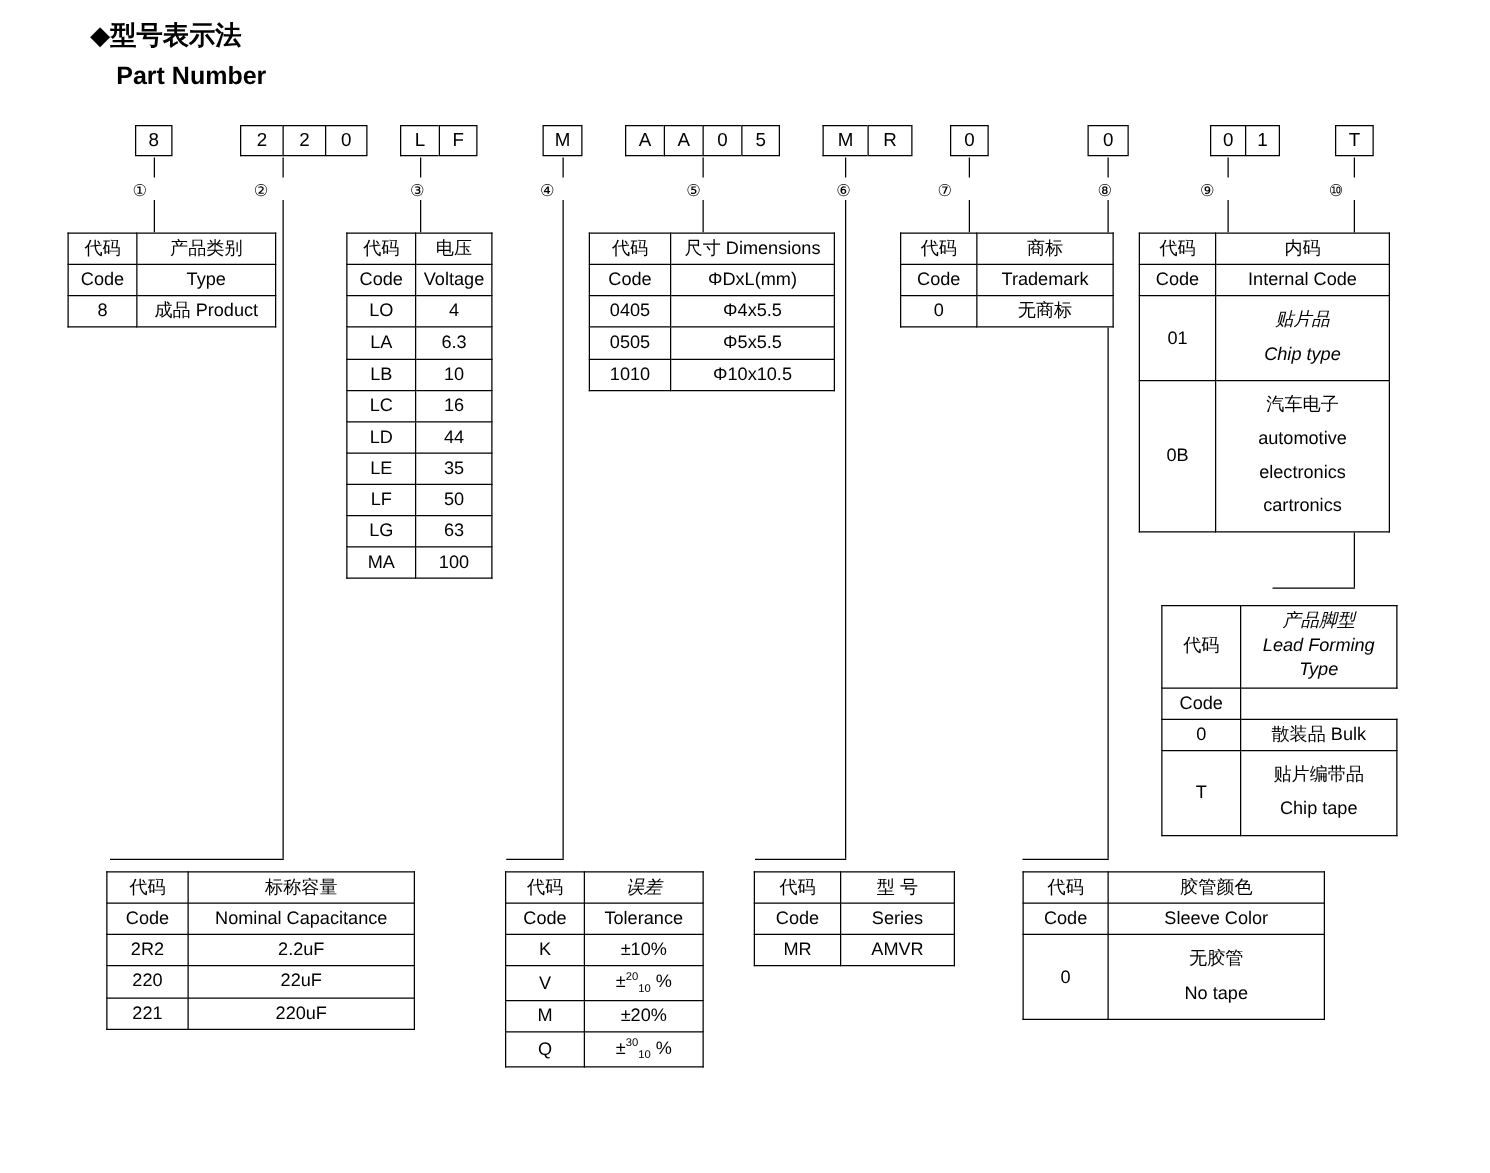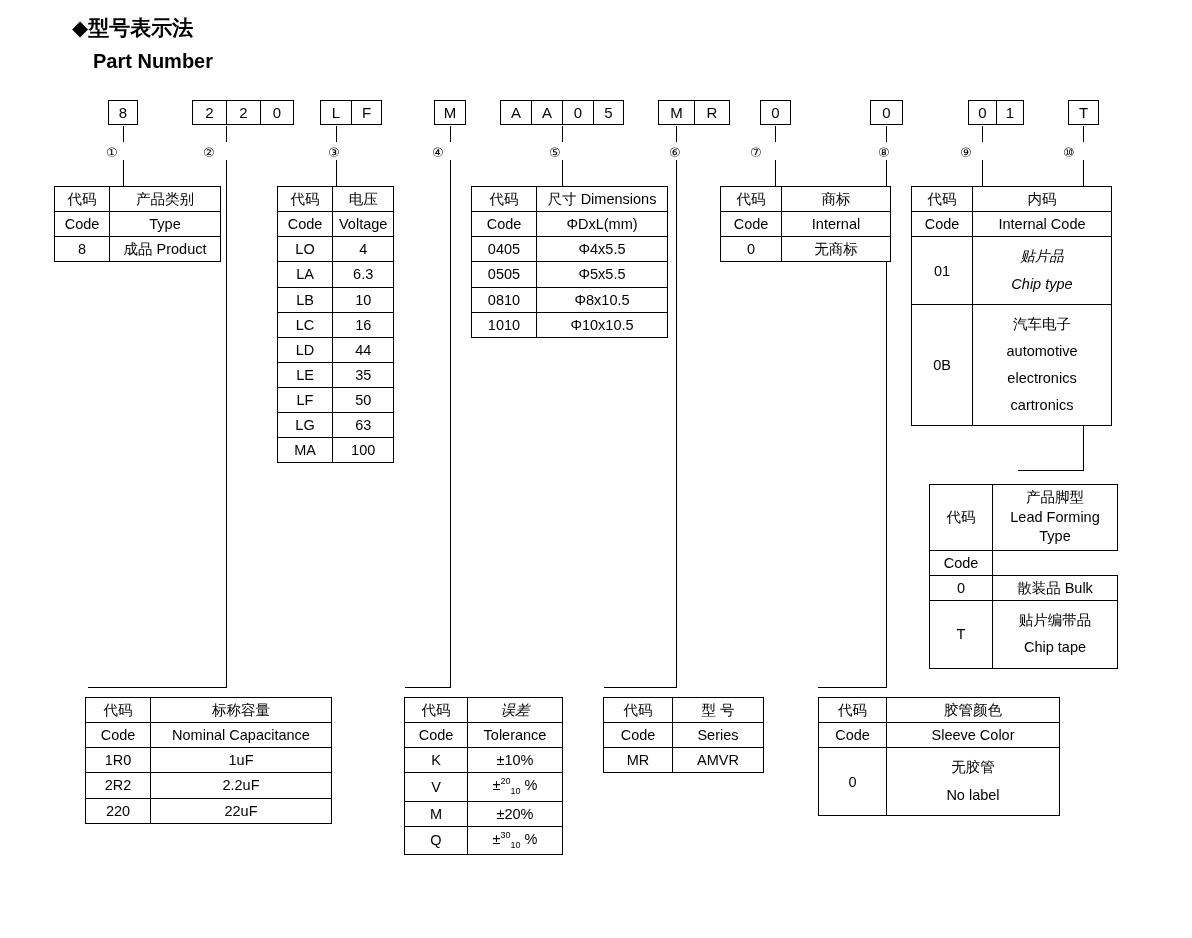--- a/index.html
+++ b/index.html
@@ -206,39 +206,35 @@
   </tr>
   <tr>
         <td>0405</td>
         <td>Φ4x5.5</td>
       </tr>
   <tr>
         <td>0505</td>
         <td>Φ5x5.5</td>
       </tr>
   <tr>
-        <td>0810</td>
-        <td>Φ8x10.5</td>
-      </tr>
-  <tr>
         <td>1010</td>
         <td>Φ10x10.5</td>
       </tr>
 </tbody>
   </table>
 
 <table class="t" style="left:720px;top:186px;">
   <tbody>
       <tr>
     <td class="hd" style="width:48px;">代码</td>
     <td class="hd" style="width:96px;">商标</td>
   </tr>
   <tr>
     <td class="hd">Code</td>
-    <td class="hd">Internal</td>
+    <td class="hd">Trademark</td>
   </tr>
   <tr>
     <td>0</td>
     <td>无商标</td>
   </tr>
 </tbody>
   </table>
 
 <table class="t" style="left:911px;top:186px;">
   <tbody>
@@ -262,21 +258,21 @@
 electronics
 cartronics</td>
   </tr>
 </tbody>
   </table>
 
 <table class="t" style="left:929px;top:484px;">
   <tbody>
       <tr>
     <td class="hd" style="width:50px;">代码</td>
-    <td class="hd" style="width:112px;white-space:pre-line;line-height:1.35;">产品脚型
+    <td class="hd" style="width:112px;white-space:pre-line;line-height:1.35;font-style:italic;">产品脚型
 Lead Forming
 Type</td>
   </tr>
   <tr>
     <td class="hd">Code</td>
 
   </tr>
   <tr>
     <td>0</td>
     <td>散装品 Bulk</td>
@@ -293,31 +289,31 @@
   <tbody>
       <tr>
     <td class="hd" style="width:52px;">代码</td>
     <td class="hd" style="width:168px;">标称容量</td>
   </tr>
   <tr>
     <td class="hd">Code</td>
     <td class="hd">Nominal Capacitance</td>
   </tr>
   <tr>
-        <td>1R0</td>
-        <td>1uF</td>
-      </tr>
-  <tr>
         <td>2R2</td>
         <td>2.2uF</td>
       </tr>
   <tr>
         <td>220</td>
         <td>22uF</td>
       </tr>
+  <tr>
+        <td>221</td>
+        <td>220uF</td>
+      </tr>
 </tbody>
   </table>
 
 <table class="t" style="left:404px;top:697px;">
   <tbody>
       <tr>
     <td class="hd" style="width:50px;">代码</td>
     <td class="hd" style="width:82px;font-style:italic;">误差</td>
   </tr>
   <tr>
@@ -366,16 +362,16 @@
     <td class="hd" style="width:55px;">代码</td>
     <td class="hd" style="width:160px;">胶管颜色</td>
   </tr>
   <tr>
     <td class="hd">Code</td>
     <td class="hd">Sleeve Color</td>
   </tr>
   <tr>
     <td>0</td>
     <td class="two" style="white-space:pre-line;line-height:1.9;padding:6px;">无胶管
-No label</td>
+No tape</td>
   </tr>
 </tbody>
   </table>
 
 </body></html>

